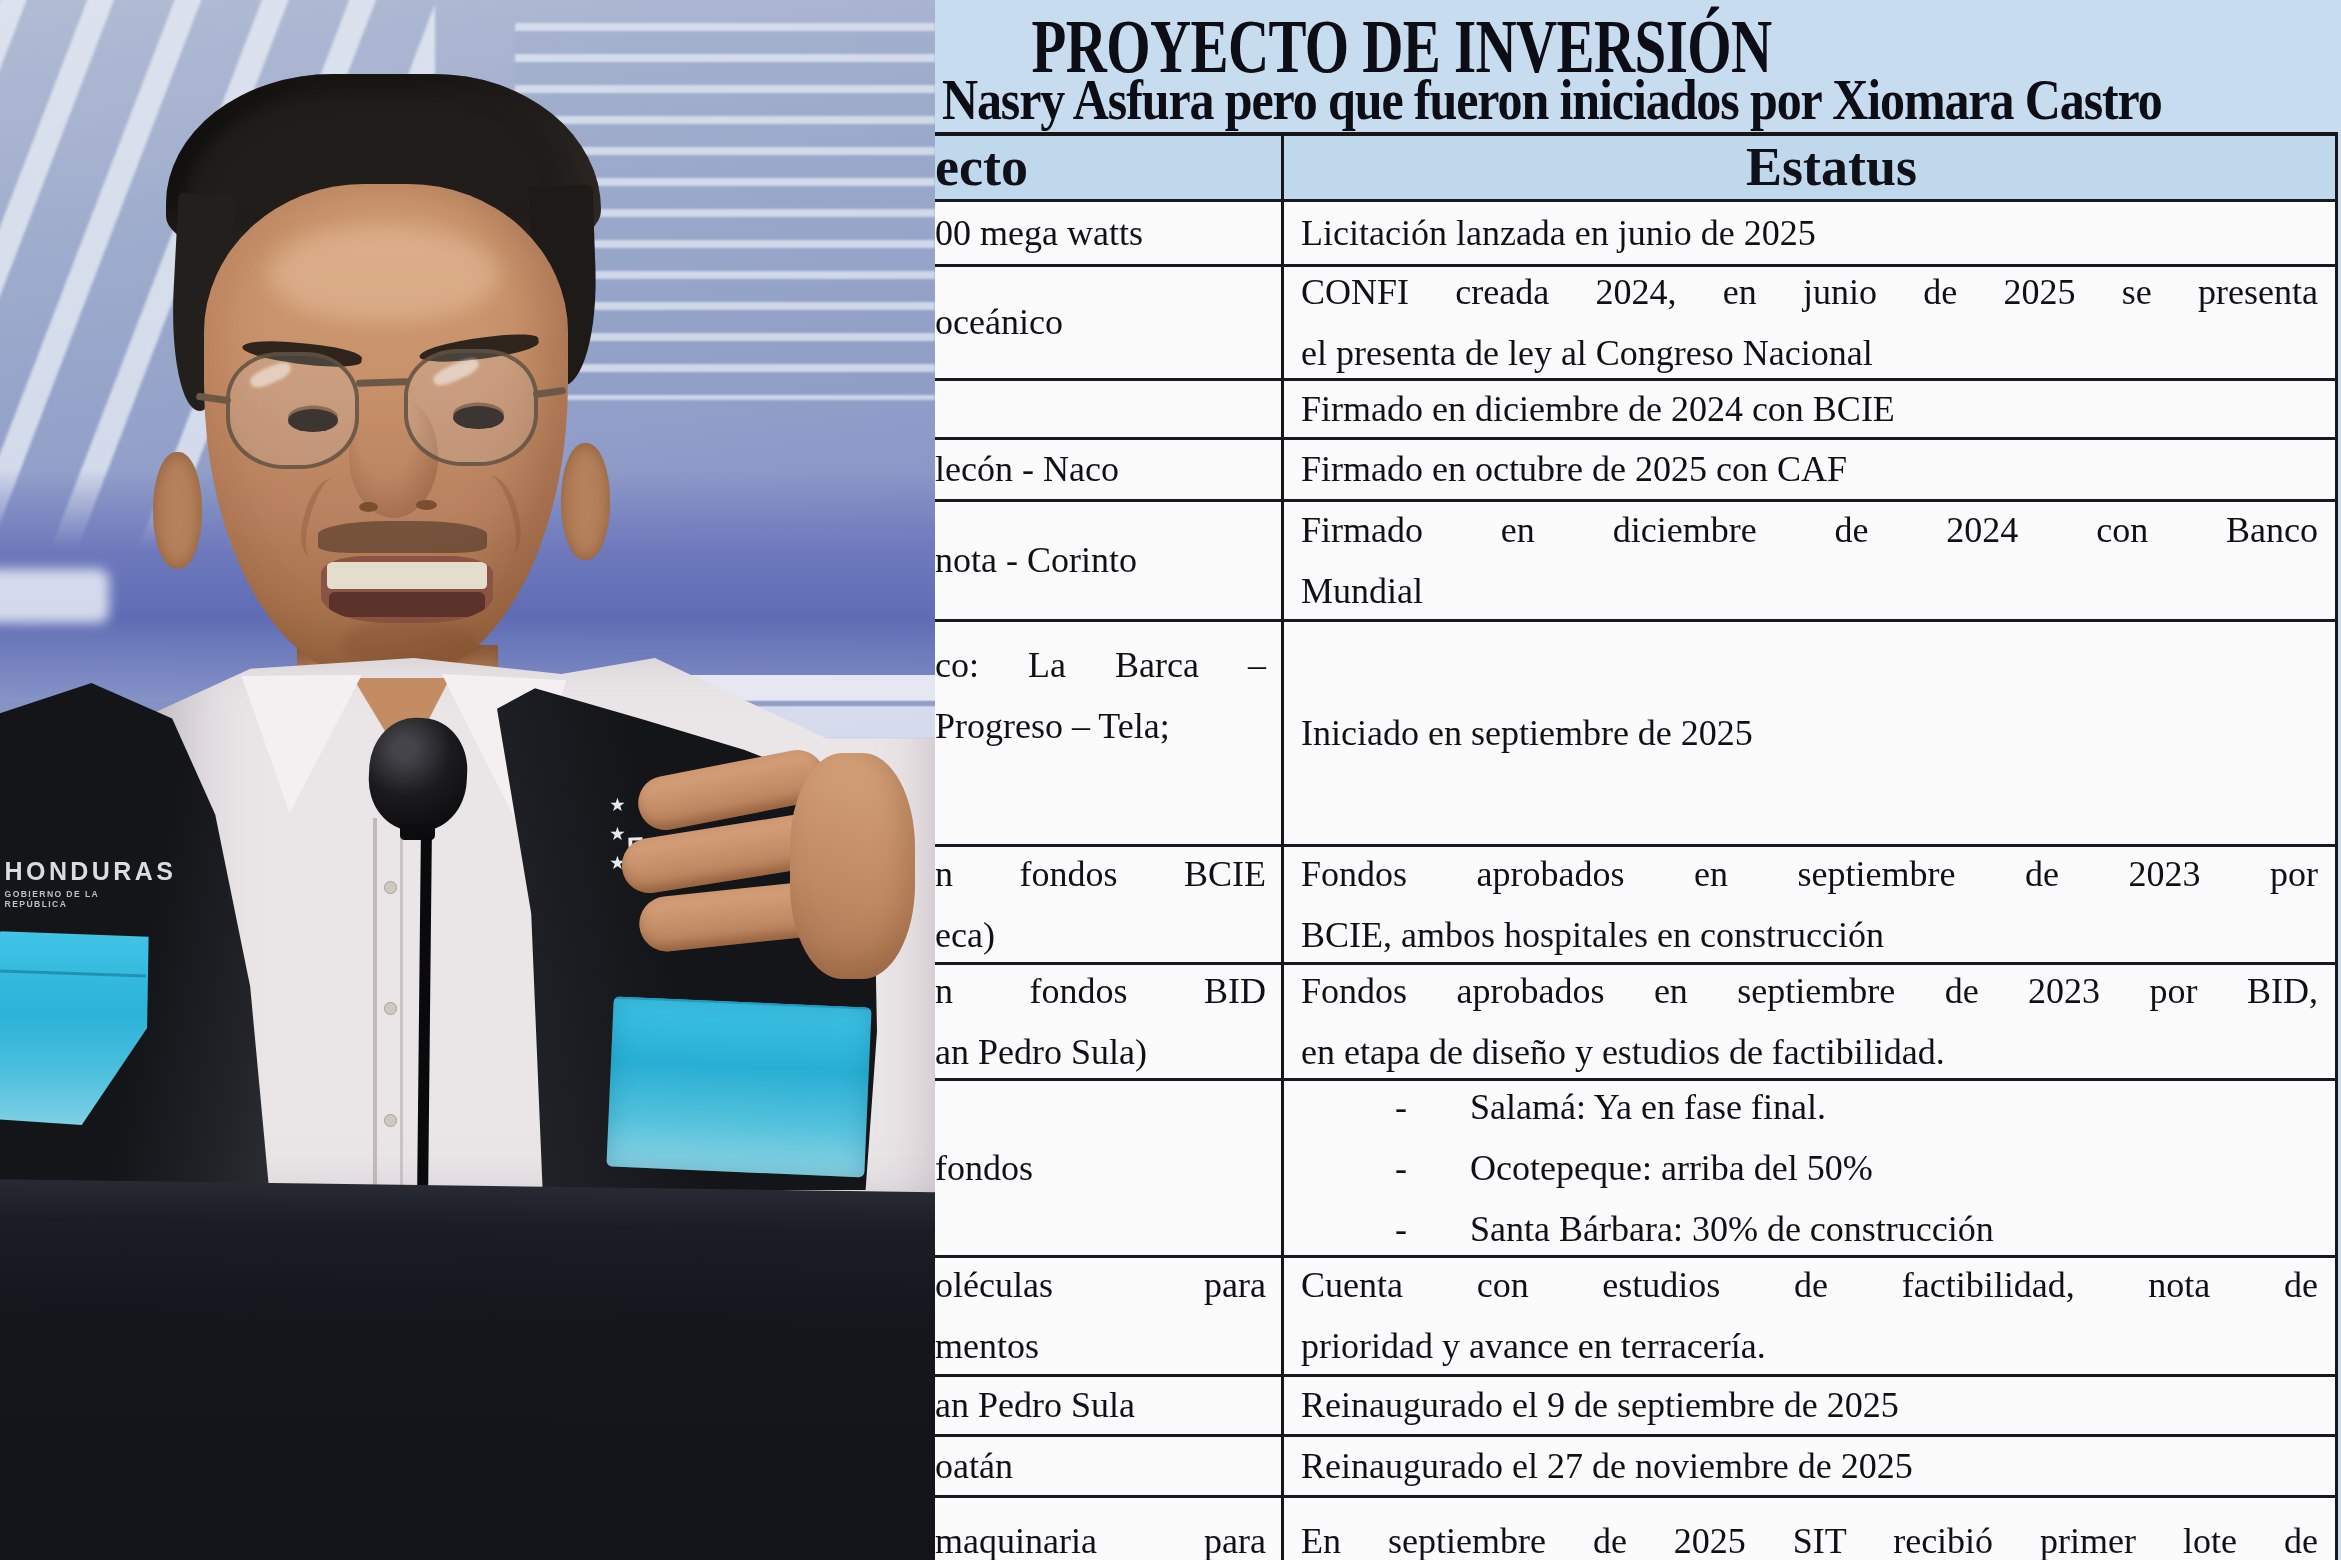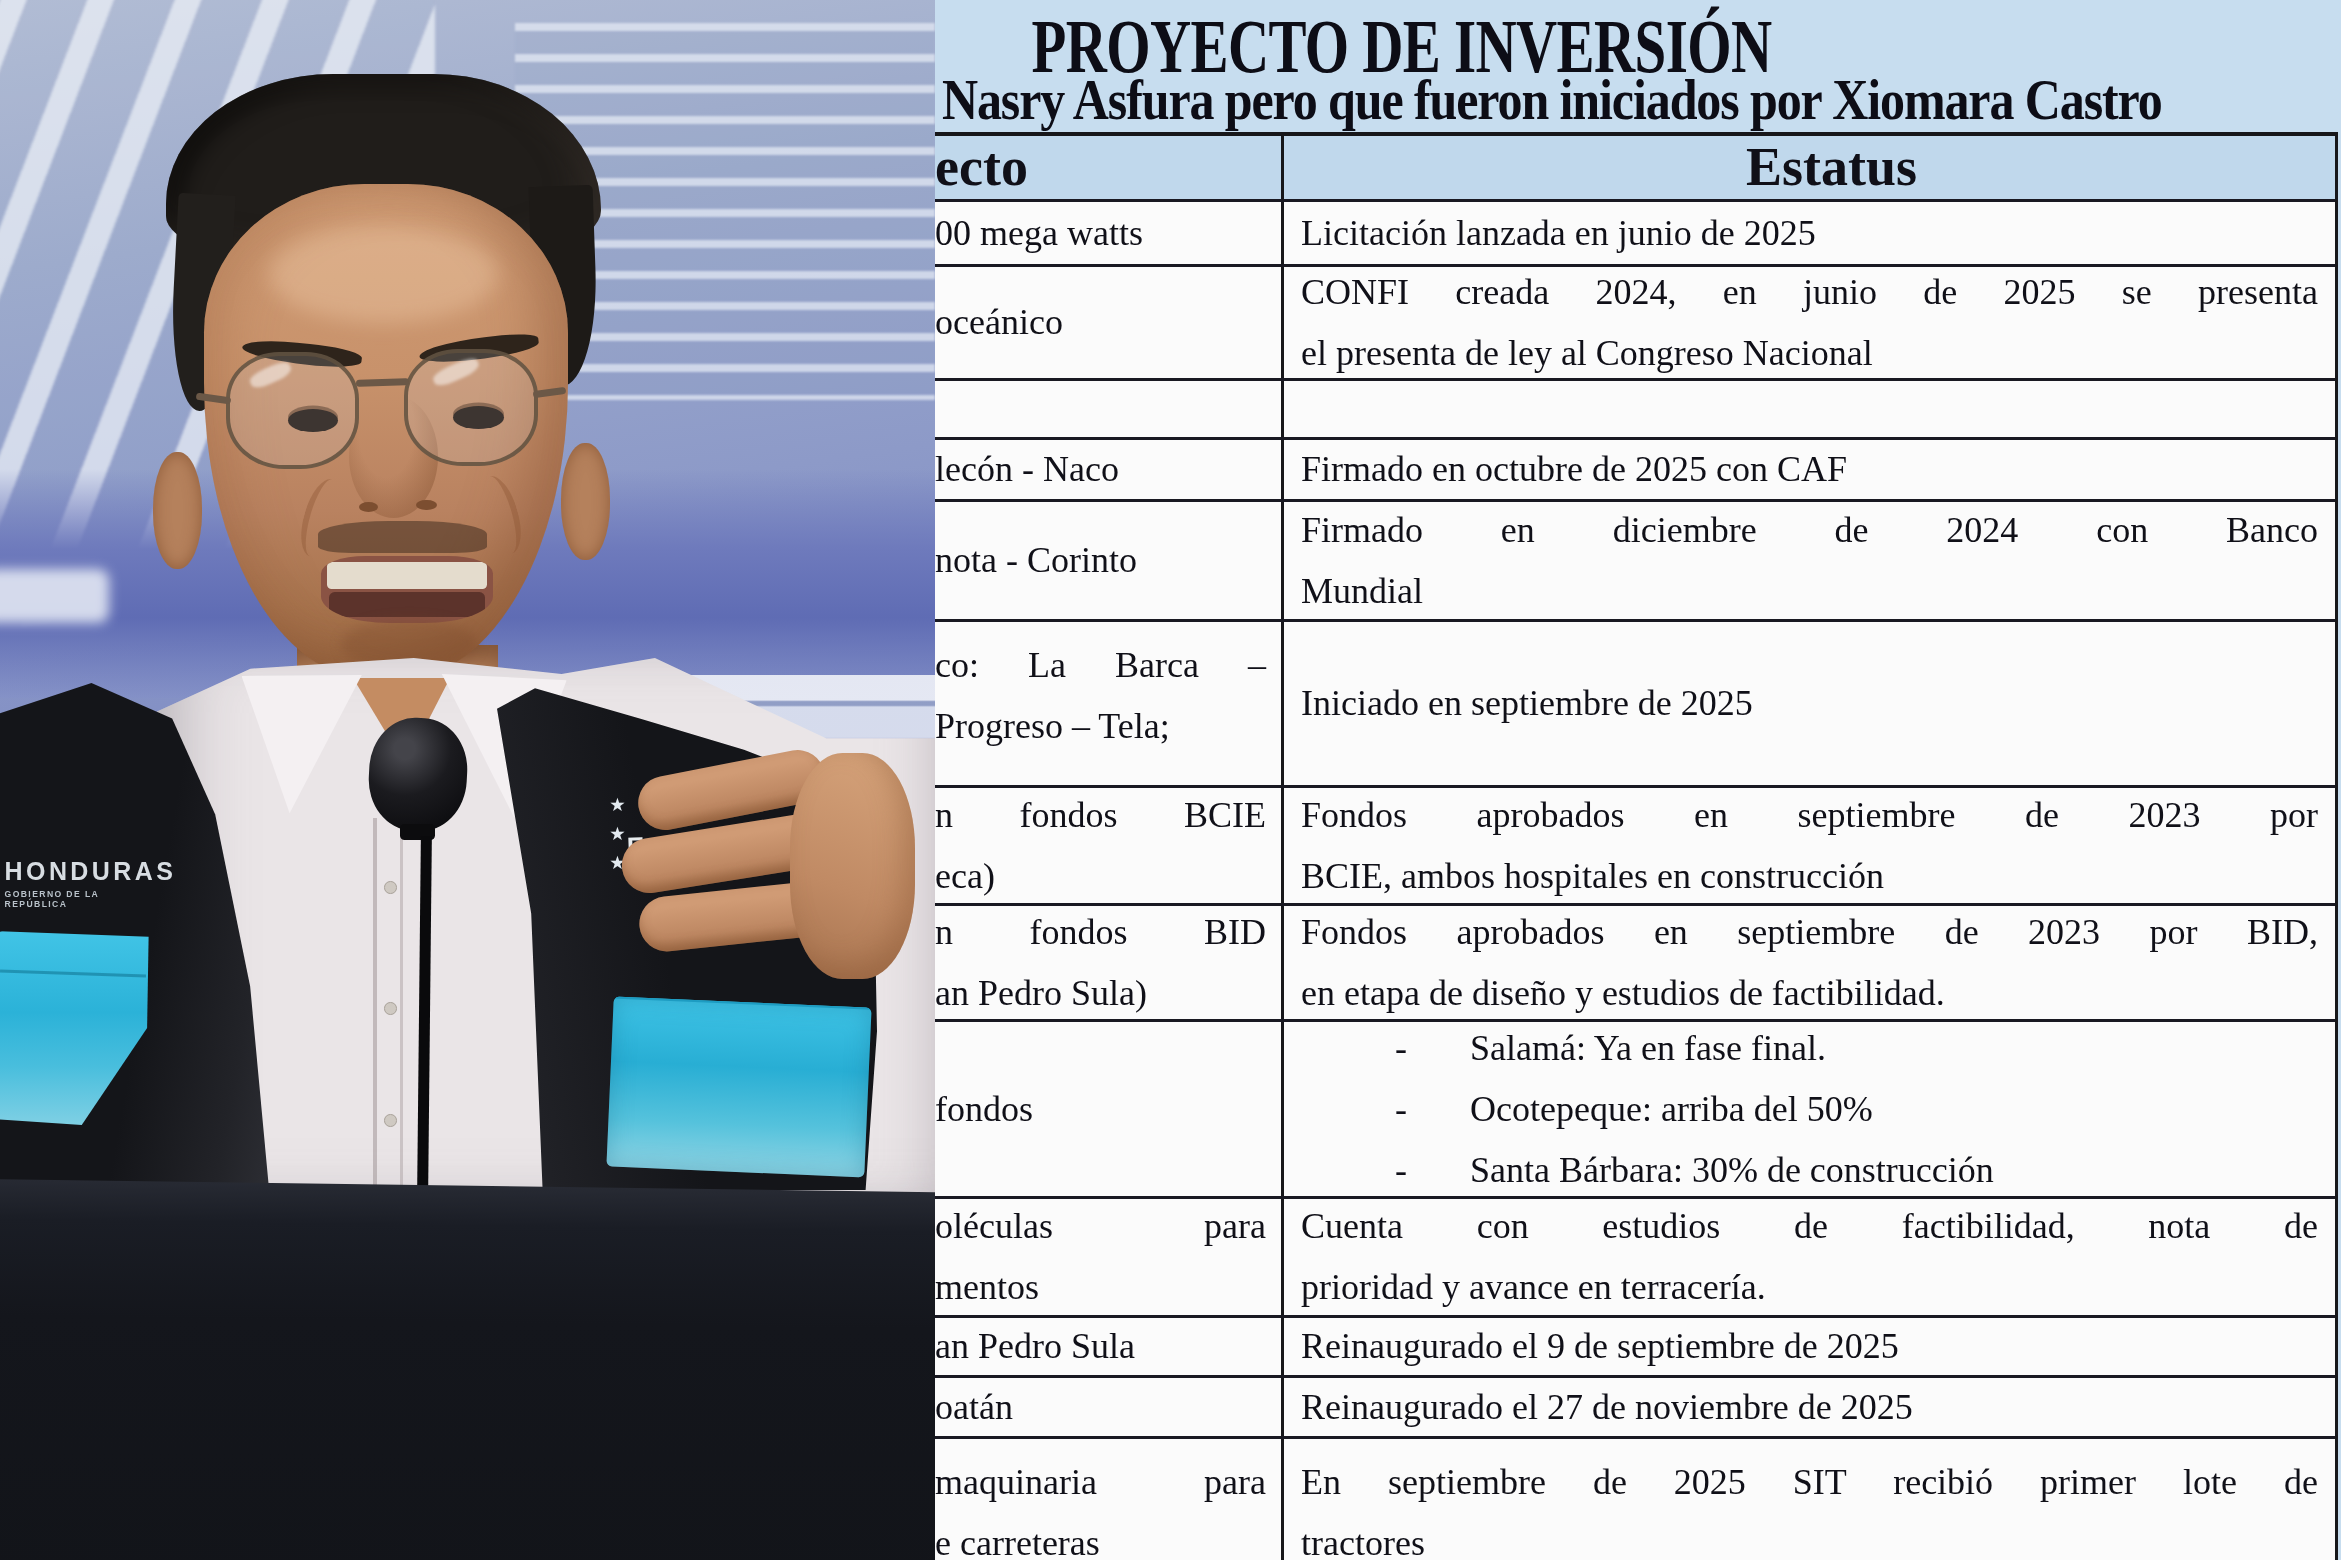--- a/index.html
+++ b/index.html
@@ -242,39 +242,42 @@
           <div class="cell p">
             <div class="ln">oceánico</div>
           </div>
           <div class="cell e">
             <div class="ln j">CONFI creada 2024, en junio de 2025 se presenta</div>
             <div class="ln">el presenta de ley al Congreso Nacional</div>
           </div>
         </div>
         <div class="trow" style="height: 59px;">
           <div class="cell p"></div>
+          <div class="cell e">
+            <div class="ln">Firmado en diciembre de 2024 con BCIE</div>
+          </div>
         </div>
         <div class="trow" style="height: 62px;">
           <div class="cell p">
             <div class="ln">lecón - Naco</div>
           </div>
           <div class="cell e">
             <div class="ln">Firmado en octubre de 2025 con CAF</div>
           </div>
         </div>
         <div class="trow" style="height: 120px;">
           <div class="cell p">
             <div class="ln">nota - Corinto</div>
           </div>
           <div class="cell e">
             <div class="ln j">Firmado en diciembre de 2024 con Banco</div>
             <div class="ln">Mundial</div>
           </div>
         </div>
-        <div class="trow" style="height: 166px;">
+        <div class="trow" style="height: 225px;">
           <div class="cell p top">
             <div class="ln j">co: La Barca –</div>
             <div class="ln">Progreso – Tela;</div>
           </div>
           <div class="cell e">
             <div class="ln">Iniciado en septiembre de 2025</div>
           </div>
         </div>
         <div class="trow" style="height: 118px;">
           <div class="cell p">

